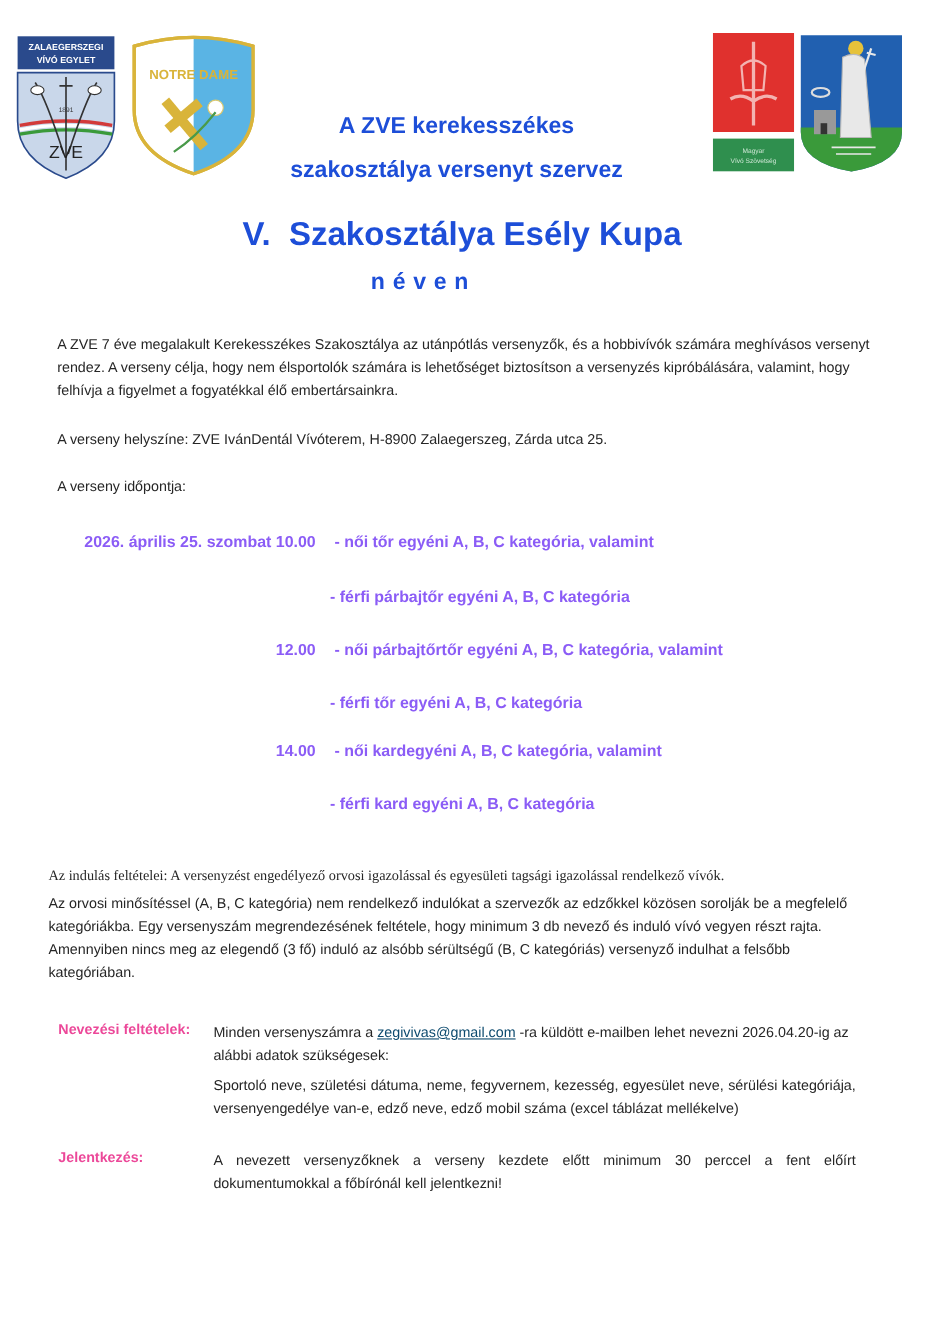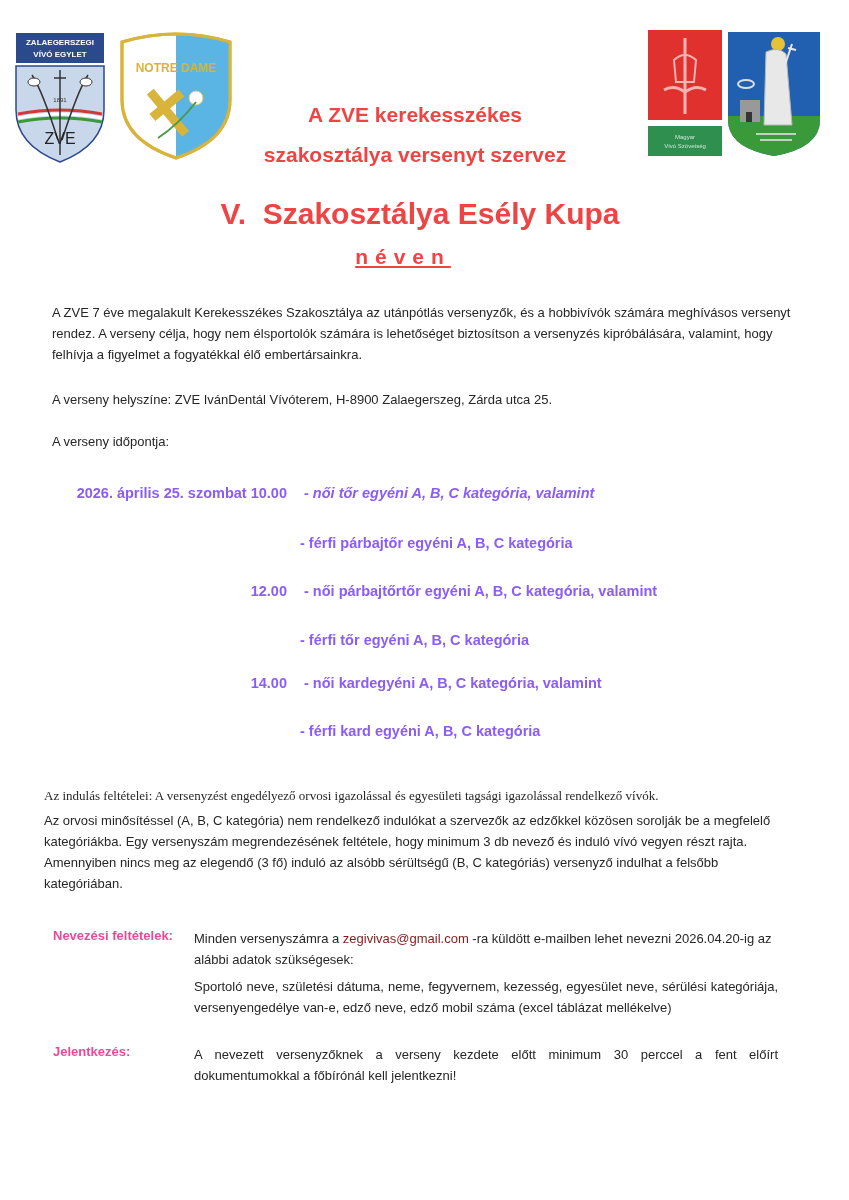--- a/index.html
+++ b/index.html
@@ -1,28 +1,28 @@
 <!DOCTYPE html>
 <html><head>
   <meta charset="utf-8">
   <style>
     html, body { margin: 0; padding: 0; background: #ffffff; }
     body { width: 849px; height: 1200px; position: relative; overflow: hidden;
            font-family: "Liberation Sans", "DejaVu Sans", sans-serif; color: #222; }
     .logo { position: absolute; }
-    .title { position: absolute; left: 0; width: 849px; text-align: center; color: #ef4444; font-weight: bold; }
+    .title { position: absolute; left: 0; width: 849px; text-align: center; color: #1d4ed8; font-weight: bold; }
     .t1 { top: 103px; font-size: 21px; left: 415px; width: auto; transform: translateX(-50%); white-space: nowrap; }
     .t2 { top: 143px; font-size: 21px; left: 415px; width: auto; transform: translateX(-50%); white-space: nowrap; }
     .t3 { top: 197px; font-size: 30px; left: 420px; width: auto; transform: translateX(-50%); white-space: nowrap; }
-    .t4 { top: 245px; font-size: 21px; left: 403px; width: auto; transform: translateX(-50%); white-space: nowrap; letter-spacing: 7px; text-decoration: underline; }
+    .t4 { top: 245px; font-size: 21px; left: 385px; width: auto; transform: translateX(-50%); white-space: nowrap; letter-spacing: 7px; }
     .body-text { position: absolute; font-size: 13px; line-height: 21px; color: #262626; }
     .sched { position: absolute; font-size: 14.5px; font-weight: bold; color: #8b5cf6; white-space: nowrap; }
     .label { position: absolute; font-size: 13px; font-weight: bold; color: #ec4899; white-space: nowrap; }
     .just { text-align: justify; text-align-last: left; }
-    a.email { color: #7f1d1d; }
+    a.email { color: #0c4a6e; text-decoration: underline; }
   </style>
 </head>
 <body>
 
 <div class="logo" style="left:12px; top:30px; width:96px; height:135px;">
   <svg width="96" height="135" viewBox="0 0 96 135">
     <rect x="4" y="3" width="88" height="30" fill="#2a4a8c"></rect>
     <text x="48" y="15" text-anchor="middle" font-size="8" fill="#fff" font-family="Liberation Sans, sans-serif" font-weight="bold">ZALAEGERSZEGI</text>
     <text x="48" y="27" text-anchor="middle" font-size="8" fill="#fff" font-family="Liberation Sans, sans-serif" font-weight="bold">VÍVÓ EGYLET</text>
     <path d="M4 36 L92 36 L92 80 Q92 115 48 132 Q4 115 4 80 Z" fill="#c9d7ea" stroke="#2a4a8c" stroke-width="1.5"></path>
@@ -83,21 +83,21 @@
 <div class="title t1">A ZVE kerekesszékes</div>
 <div class="title t2">szakosztálya versenyt szervez</div>
 <div class="title t3" style="white-space:pre;">V.  Szakosztálya Esély Kupa</div>
 <div class="title t4">néven</div>
 
 <div class="body-text" style="left:52px; top:302px; width:752px;">A ZVE 7 éve megalakult Kerekesszékes Szakosztálya az utánpótlás versenyzők, és a hobbivívók számára meghívásos versenyt rendez. A verseny célja, hogy nem élsportolók számára is lehetőséget biztosítson a versenyzés kipróbálására, valamint, hogy felhívja a figyelmet a fogyatékkal élő embertársainkra.</div>
 <div class="body-text" style="left:52px; top:389px; white-space:nowrap;">A verseny helyszíne: ZVE IvánDentál Vívóterem, H-8900 Zalaegerszeg, Zárda utca 25.</div>
 <div class="body-text" style="left:52px; top:431px;">A verseny időpontja:</div>
 
 <div class="sched" style="right:562px; top:485px;">2026. április 25. szombat 10.00</div>
-<div class="sched" style="left:304px; top:485px;font-style:italic;">- női tőr egyéni A, B, C kategória, valamint</div>
+<div class="sched" style="left:304px; top:485px;">- női tőr egyéni A, B, C kategória, valamint</div>
 
 <div class="sched" style="left:300px; top:535px;">- férfi párbajtőr egyéni A, B, C kategória</div>
 
 <div class="sched" style="right:562px; top:583px;">12.00</div>
 <div class="sched" style="left:304px; top:583px;">- női párbajtőrtőr egyéni A, B, C kategória, valamint</div>
 
 <div class="sched" style="left:300px; top:632px;">- férfi tőr egyéni A, B, C kategória</div>
 
 <div class="sched" style="right:562px; top:675px;">14.00</div>
 <div class="sched" style="left:304px; top:675px;">- női kardegyéni A, B, C kategória, valamint</div>

